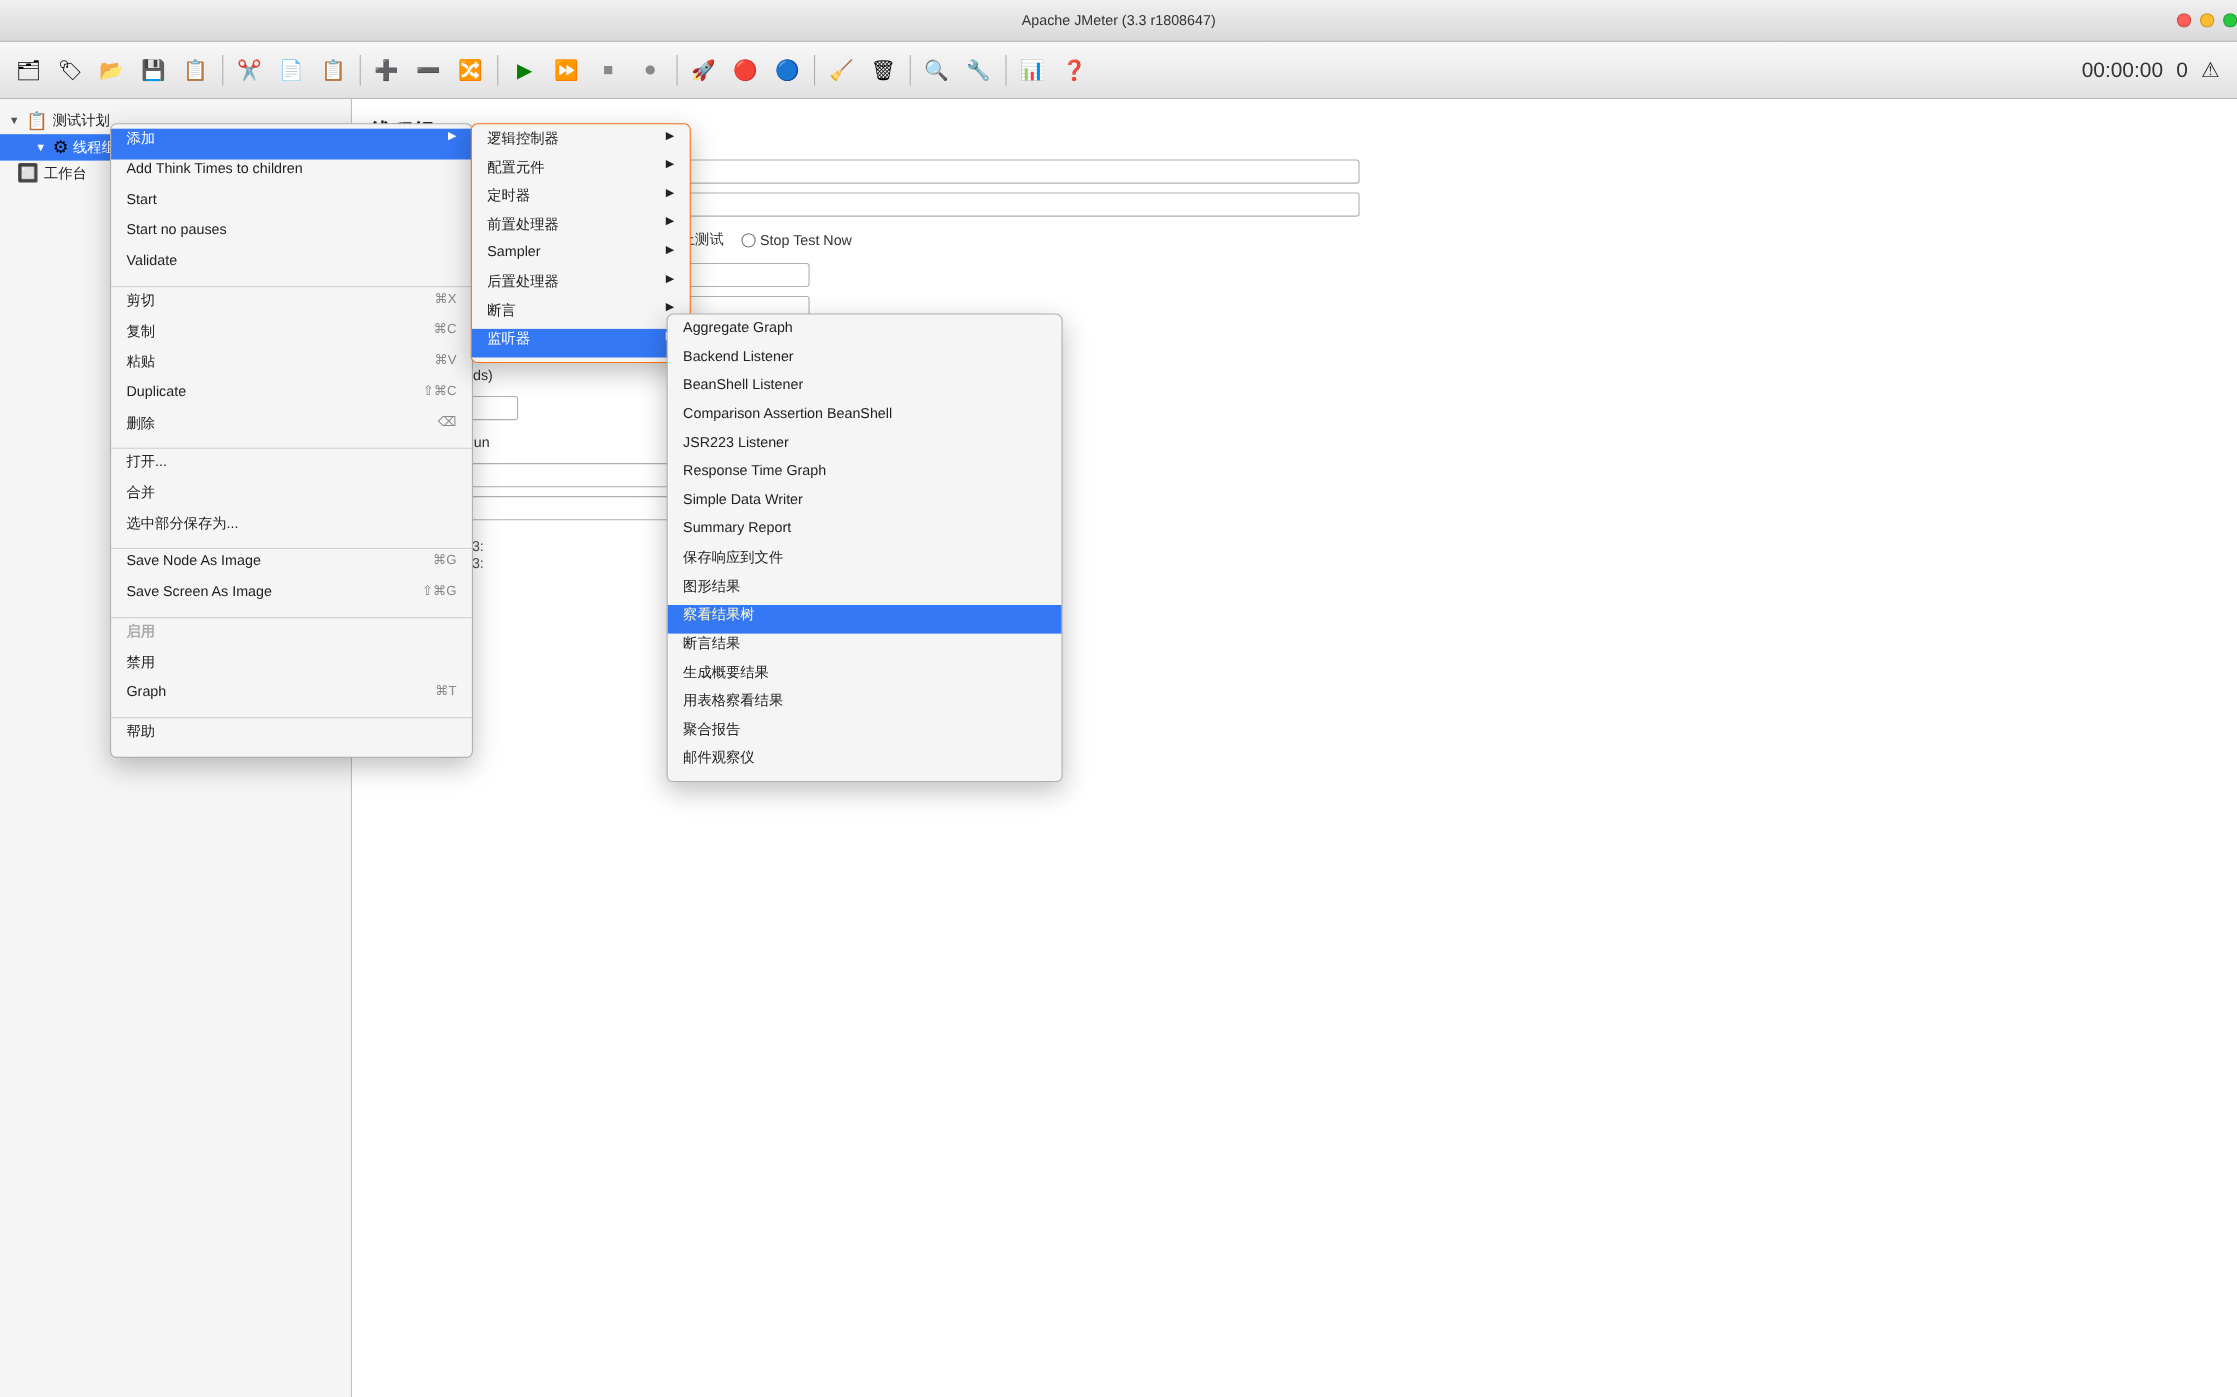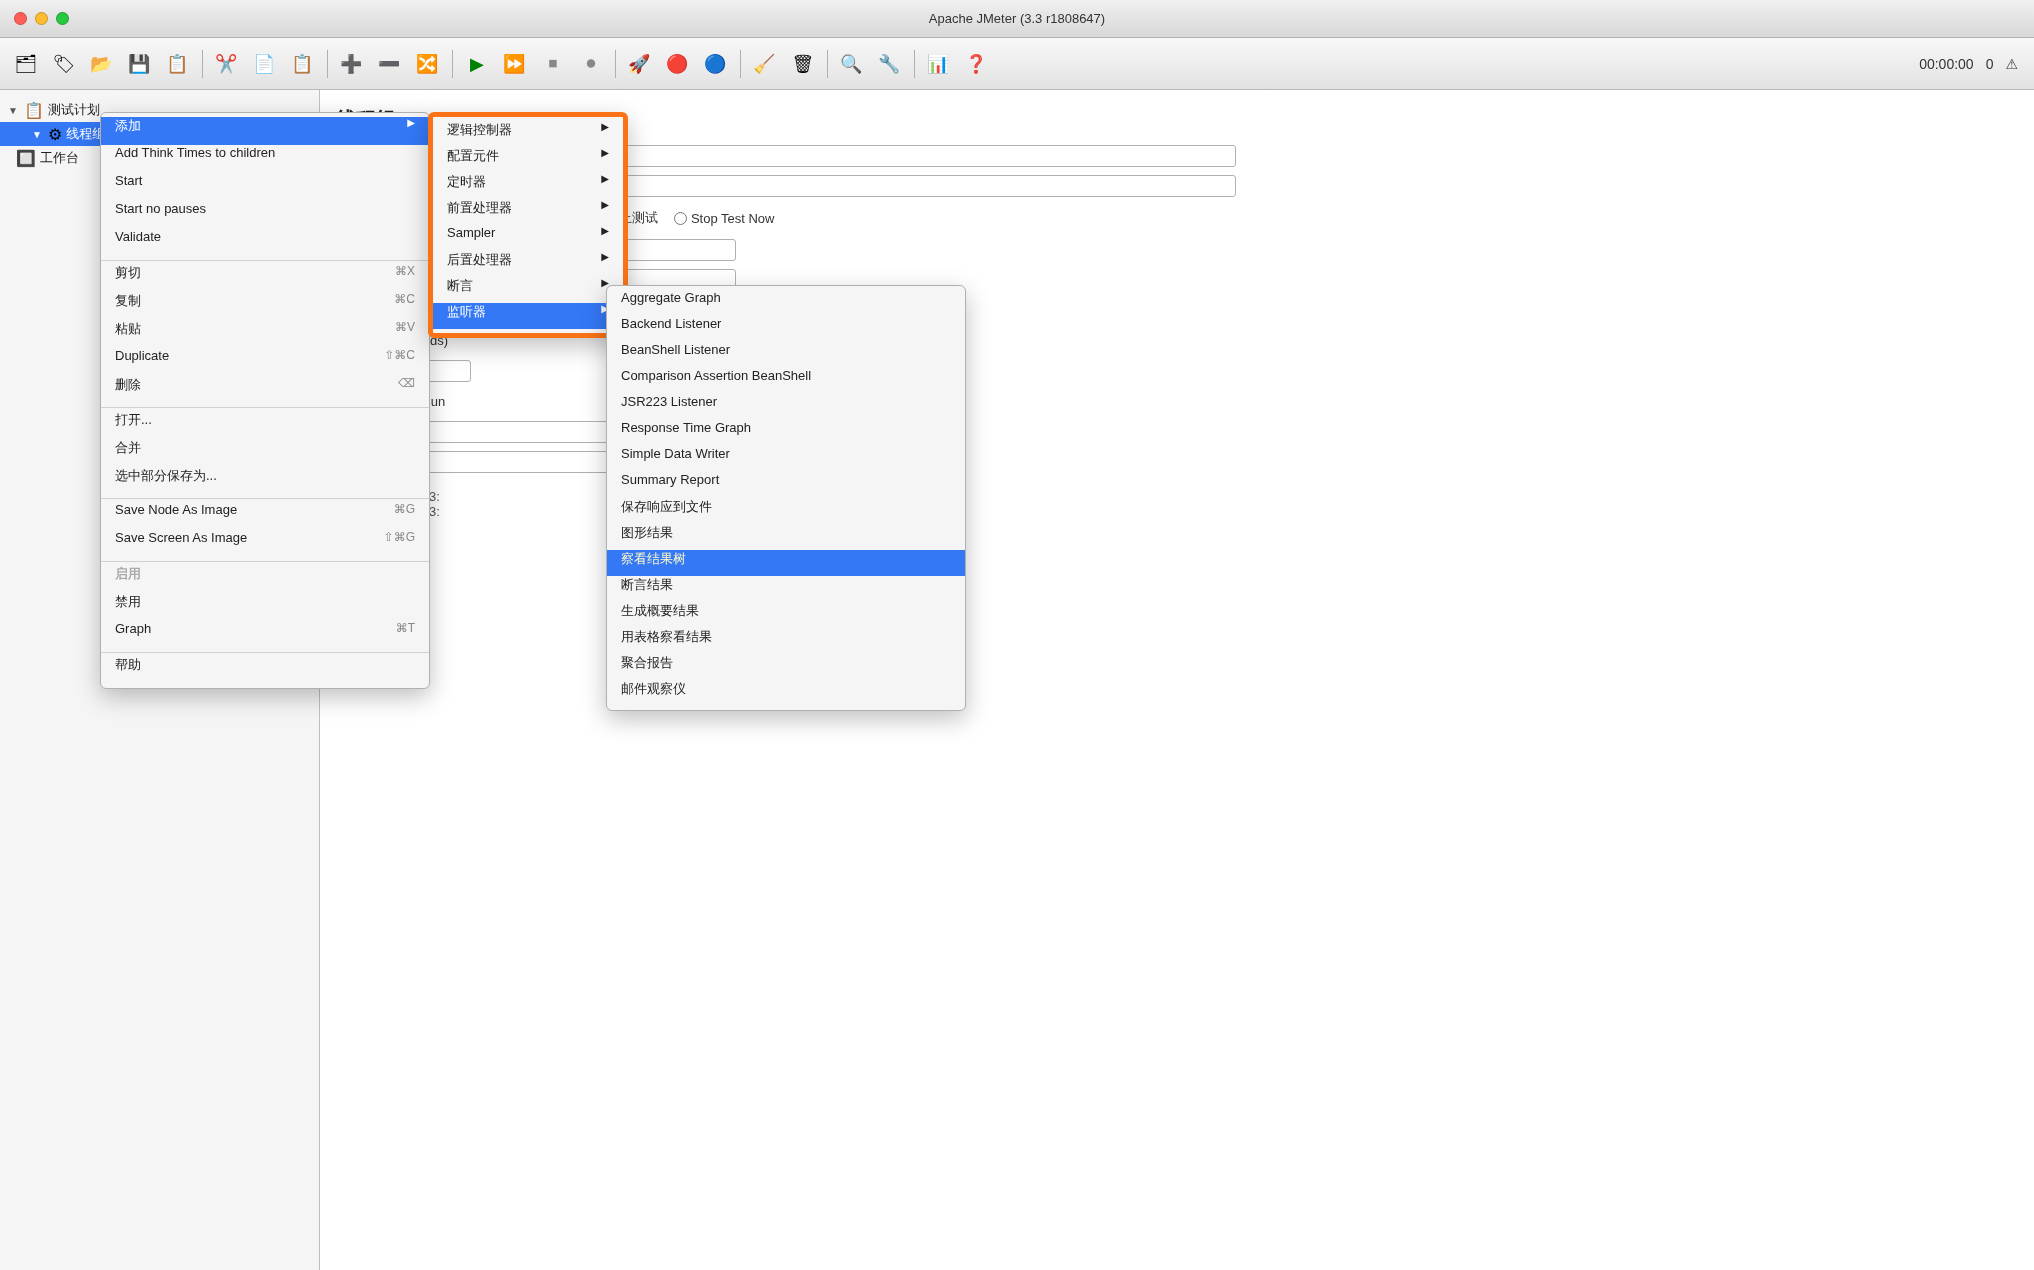--- a/index.html
+++ b/index.html
@@ -14,20 +14,21 @@
     }
 
     
     .titlebar {
       height: 38px;
       background: linear-gradient(to bottom, #f0f0f0, #d8d8d8);
       border-bottom: 1px solid #b0b0b0;
       display: flex;
       align-items: center;
       position: relative;
+      justify-content: flex-end;
     }
     .titlebar-buttons {
       display: flex;
       gap: 8px;
       padding-left: 14px;
     }
     .tb-btn {
       width: 13px; height: 13px;
       border-radius: 50%;
       border: 1px solid rgba(0,0,0,0.2);
@@ -61,21 +62,21 @@
       cursor: pointer;
       font-size: 18px;
     }
     .toolbar-sep {
       width: 1px; height: 28px;
       background: #b0b0b0;
       margin: 0 4px;
     }
     .toolbar-time {
       margin-left: auto;
-      font-size: 14px;
+      font-size: 19px;
       color: #333;
       display: flex;
       align-items: flex-end;
       gap: 12px;
       padding-right: 8px;
     }
 
     
     .main-layout {
       display: flex;
@@ -185,21 +186,21 @@
     .ctx-item .arrow { margin-left: auto; font-size: 10px; }
     .ctx-sep { height: 1px; background: #d0d0d0; margin: 3px 0; }
 
     
     .submenu-1 {
       position: absolute;
       top: 112px;
       left: 428px;
       width: 200px;
       background: #f5f5f5;
-      border: 5px solid #f97316;
+      border: 1px solid #f97316;
       border-radius: 6px;
       box-shadow: 0 8px 24px rgba(0,0,0,0.25);
       padding: 4px 0;
       font-size: 13px;
       z-index: 201;
     }
     .submenu-1 .ctx-item { height: 26px; }
 
     
     .submenu-2 {

